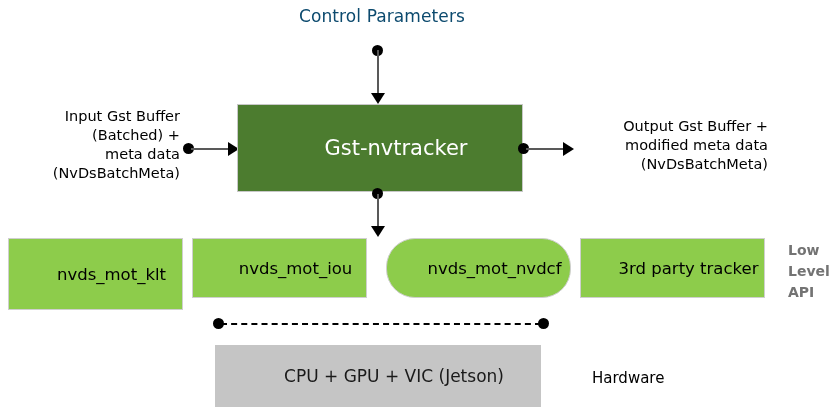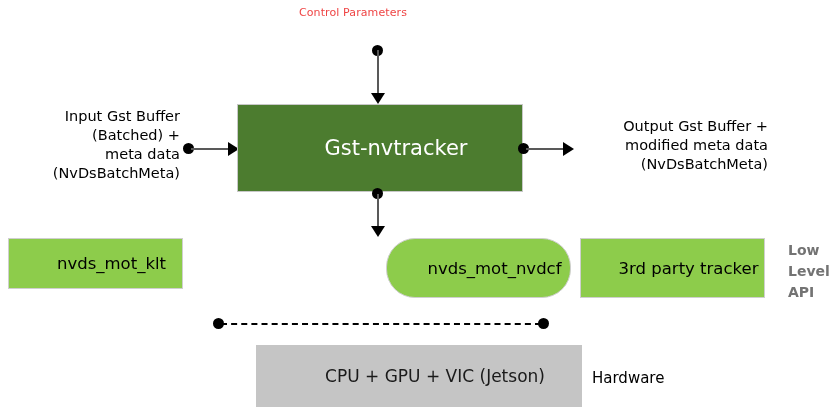--- a/index.html
+++ b/index.html
@@ -12,22 +12,22 @@
     width: 840px;
     height: 410px;
     background: #ffffff;
     font-family: "DejaVu Sans", "Liberation Sans", sans-serif;
     overflow: hidden;
   }
   .abs { position: absolute; }
 
   
   .title-text {
-    font-size: 11px;
-    color: #ef4444;
+    font-size: 17px;
+    color: #0c4a6e;
     letter-spacing: 0.1px;
     white-space: nowrap;
   }
   .side-label {
     font-size: 14.5px;
     color: #000000;
     line-height: 19px;
     white-space: nowrap;
   }
   .side-label.right-align { text-align: right; }
@@ -66,21 +66,20 @@
     background: #8dcc4b;
     border: 1px solid #cfcfcf;
     color: #000000;
     font-size: 16.5px;
   }
   .box-hw {
     background: #c5c5c5;
     border: 1px solid #c5c5c5;
     color: #1a1a1a;
     font-size: 17px;
-    margin-left: 41px;
   }
 
   
   .line-v {
     background: #595959;
     width: 2px;
   }
   .line-h {
     background: #595959;
     height: 2px;
@@ -141,22 +140,25 @@
   <div class="abs side-label left-align" style="left:588px; top:117px; width:180px;">
     <div>Output Gst Buffer +</div>
     <div>modified meta data</div>
     <div>(NvDsBatchMeta)</div>
   </div>
 
   <div class="abs dot" style="left:372px; top:188px;"></div>
   <div class="abs line-v" style="left:376.5px; top:194px; height:34px;"></div>
   <div class="abs arrow-down" style="left:370.5px; top:226px;"></div>
 
-  <div class="abs box box-ll" style="left:8px; top:238px; width:175px; height:51px;">
+  <div class="abs box box-ll" style="left:8px; top:238px; width:175px; height:72px;">
     <span>nvds_mot_klt</span>
+  </div>
+  <div class="abs box box-ll" style="left:192px; top:238px; width:175px; height:60px;">
+    <span>nvds_mot_iou</span>
   </div>
   <div class="abs box box-ll" style="left:386px; top:238px; width:185px; height:60px;border-radius:29px;">
     <span>nvds_mot_nvdcf</span>
   </div>
   <div class="abs box box-ll" style="left:580px; top:238px; width:185px; height:60px;">
     <span>3rd party tracker</span>
   </div>
 
   <div class="abs api-label" style="left:788px; top:240px; width:52px;">
     <div>Low</div>

